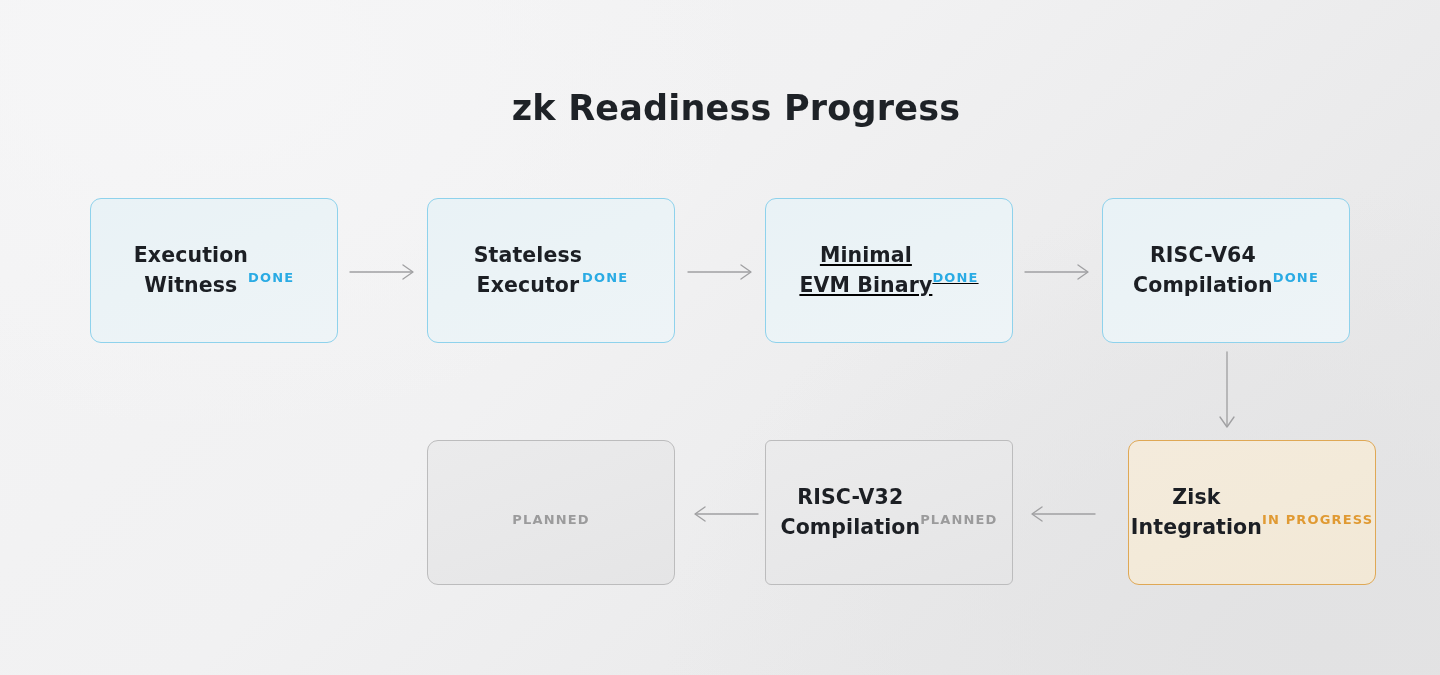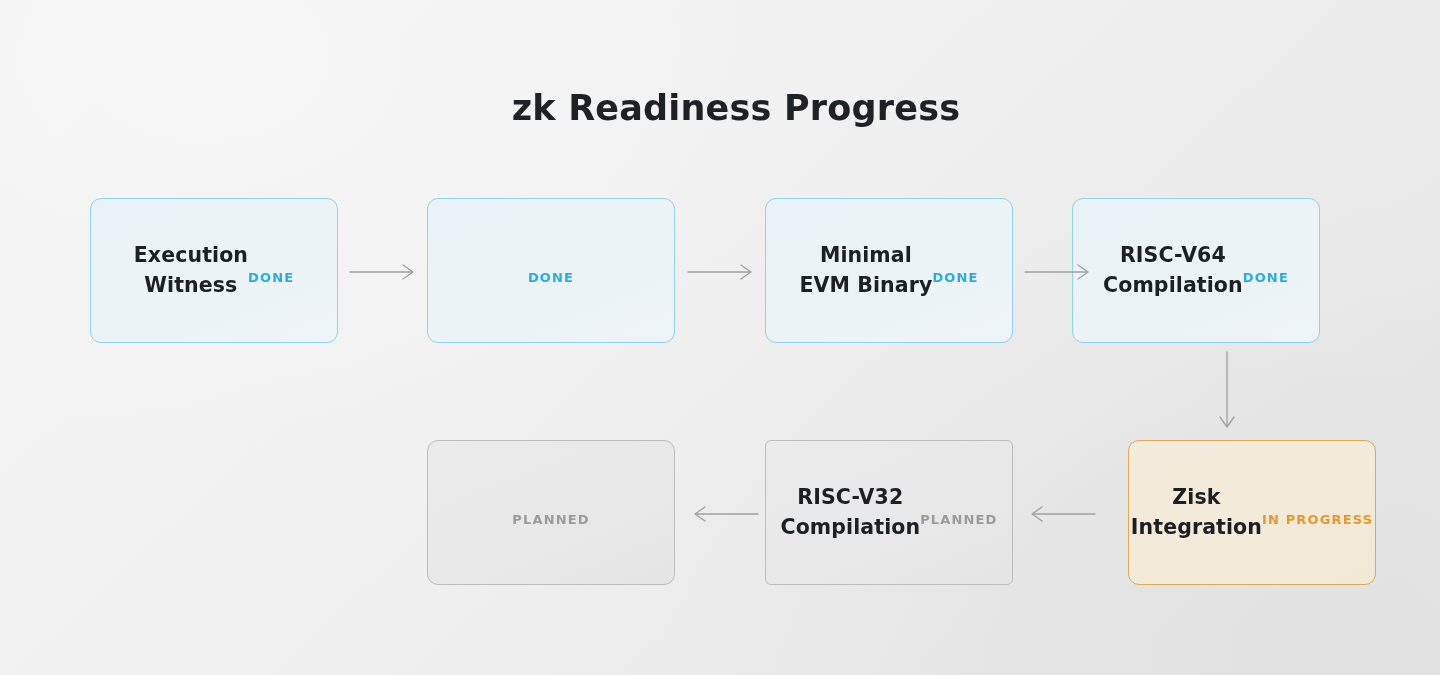--- a/index.html
+++ b/index.html
@@ -112,30 +112,32 @@
 
   <div id="page-title">zk Readiness Progress</div>
 
   <div class="card state-done" style="left:90px; top:198px;">
     <div class="card-title">Execution
 Witness</div>
     <div class="card-status">DONE</div>
   </div>
 
   <div class="card state-done" style="left:427px; top:198px;">
+    <div class="card-title">Stateless
+Executor</div>
     <div class="card-status">DONE</div>
   </div>
 
-  <div class="card state-done" style="left:765px; top:198px;">
+  <div class="card state-done" style="left:765px; top:198px;text-decoration:underline;">
     <div class="card-title">Minimal
 EVM Binary</div>
     <div class="card-status">DONE</div>
   </div>
 
-  <div class="card state-done" style="left:1072px; top:198px;">
+  <div class="card state-done" style="left:1102px; top:198px;">
     <div class="card-title">RISC-V64
 Compilation</div>
     <div class="card-status">DONE</div>
   </div>
 
   <div class="card state-planned" style="left:427px; top:440px;">
     <div class="card-status">PLANNED</div>
   </div>
 
   <div class="card state-planned" style="left:765px; top:440px;border-radius:6px;">

